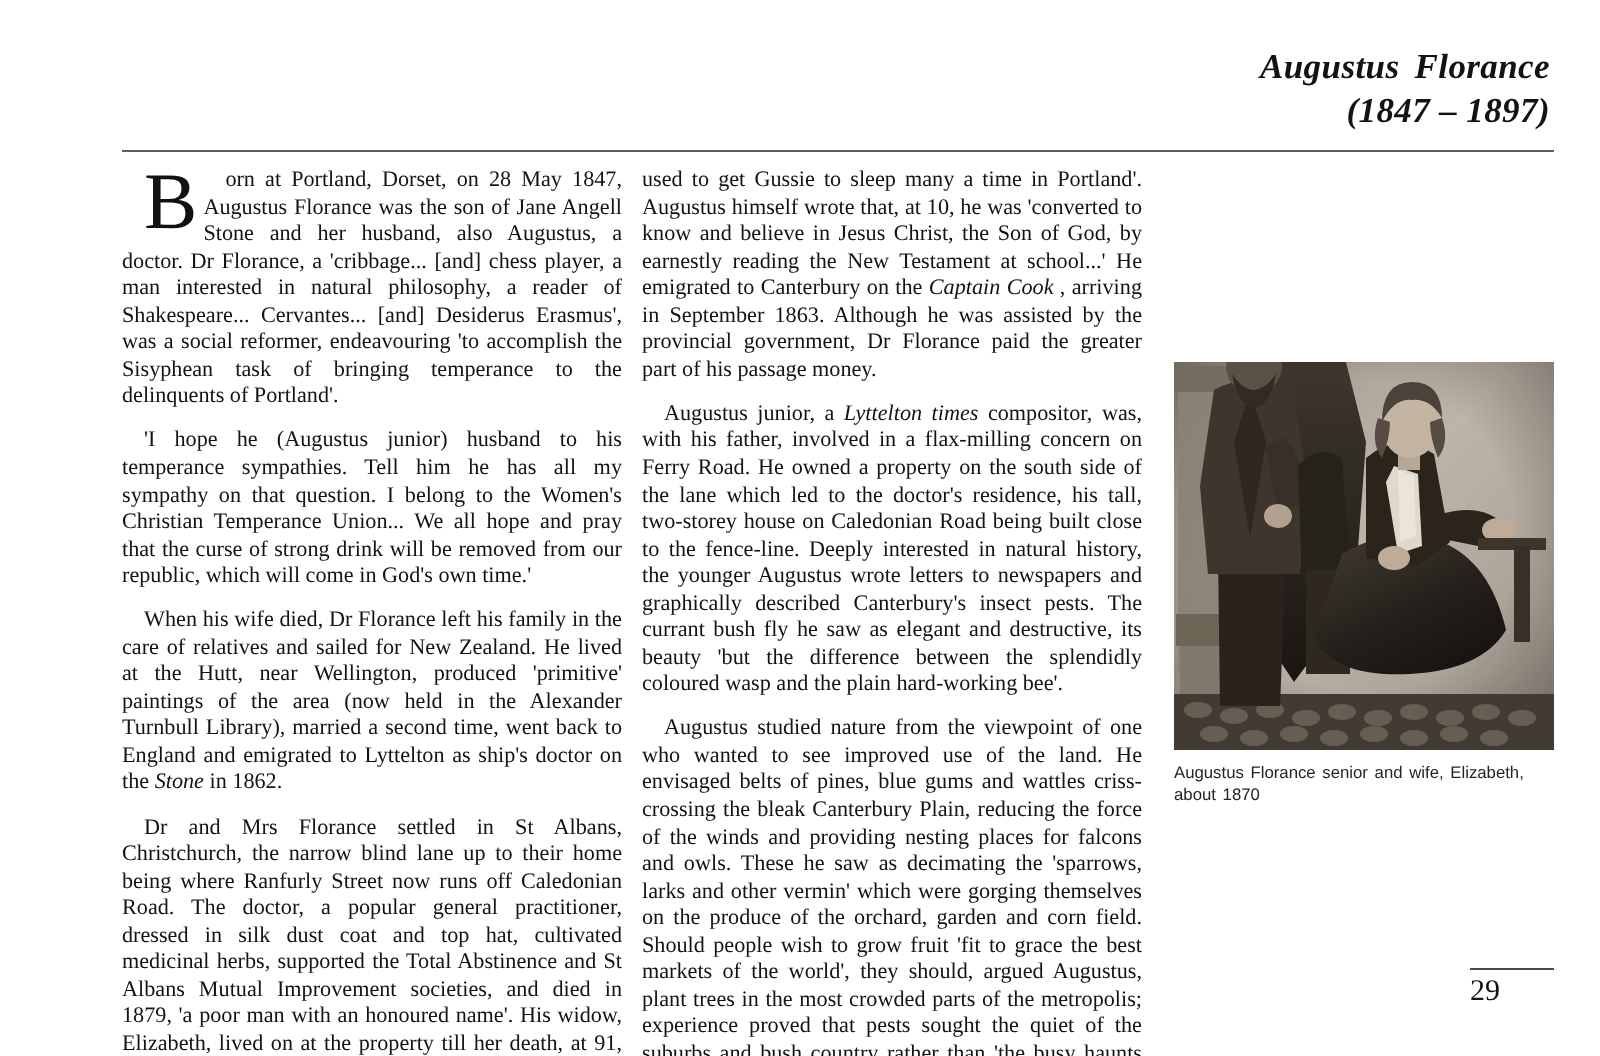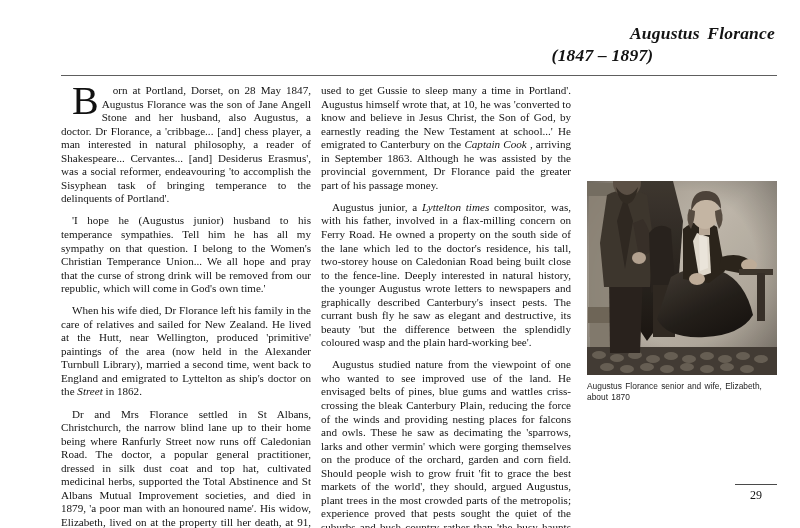--- a/index.html
+++ b/index.html
@@ -31,21 +31,21 @@
     text-align: right;
     font-family: "Liberation Serif", "DejaVu Serif", serif;
     font-style: italic;
     font-weight: bold;
     font-size: 17.5px;
     line-height: 1.28;
     letter-spacing: 0.2px;
     color: #131313;
   }
   .header-title .line1 { display: block; word-spacing: 3px; }
-  .header-title .line2 { display: block; text-align: center; }
+  .header-title .line2 { display: block; }
 
   .header-rule {
     position: absolute;
     top: 75px;
     left: 61px;
     width: 716px;
     height: 0;
     border-top: 1.6px solid #5e5e5e;
   }
 
@@ -123,42 +123,41 @@
     top: 484px;
     width: 42px;
     height: 0;
     border-top: 1.3px solid #4a4a4a;
   }
   .folio {
     position: absolute;
     left: 735px;
     top: 488px;
     width: 42px;
-    text-align: center;
-    font-family: "Liberation Serif", "DejaVu Serif", serif;
-    font-size: 12px;
+    font-family: "Liberation Serif", "DejaVu Serif", serif;
+    font-size: 15px;
     color: #131313;
   }
 </style>
 </head>
 <body>
 
 <div class="page">
 
   <div class="header-title">
     <span class="line1">Augustus  Florance</span>
     <span class="line2">(1847 – 1897)</span>
   </div>
 
   <div class="header-rule"></div>
 
   <div class="col col-left">
     <p class="dropcap-para"><span class="dropcap">B</span><span>orn at Portland, Dorset, on 28 May 1847, Augustus Florance was the son of Jane Angell Stone and her husband, also Augustus, a doctor. Dr Florance, a 'cribbage... [and] chess player, a man interested in natural philosophy, a reader of Shakespeare... Cervantes... [and] Desiderus Erasmus', was a social reformer, endeavouring 'to accomplish the Sisyphean task of bringing temperance to the delinquents of Portland'.</span></p>
     <p><span>'I hope he (Augustus junior) husband to his temperance sympathies. Tell him he has all my sympathy on that question. I belong to the Women's Christian Temperance Union... We all hope and pray that the curse of strong drink will be removed from our republic, which will come in God's own time.'</span></p>
-    <p><span>When his wife died, Dr Florance left his family in the care of relatives and sailed for New Zealand. He lived at the Hutt, near Wellington, produced 'primitive' paintings of the area (now held in the Alexander Turnbull Library), married a second time, went back to England and emigrated to Lyttelton as ship's doctor on the <i class="it">Street</i> in 1862.</span></p>
+    <p><span>When his wife died, Dr Florance left his family in the care of relatives and sailed for New Zealand. He lived at the Hutt, near Wellington, produced 'primitive' paintings of the area (now held in the Alexander Turnbull Library), married a second time, went back to England and emigrated to Lyttelton as ship's doctor on the <i class="it">Stone</i> in 1862.</span></p>
     <p><span>Dr and Mrs Florance settled in St Albans, Christchurch, the narrow blind lane up to their home being where Ranfurly Street now runs off Caledonian Road. The doctor, a popular general practitioner, dressed in silk dust coat and top hat, cultivated medicinal herbs, supported the Total Abstinence and St Albans Mutual Improvement societies, and died in 1879, 'a poor man with an honoured name'. His widow, Elizabeth, lived on at the property till her death, at 91, in 1906.</span></p>
 
   </div>
 
   <div class="col col-right">
     <p class="noindent"><span>used to get Gussie to sleep many a time in Portland'. Augustus himself wrote that, at 10, he was 'converted to know and believe in Jesus Christ, the Son of God, by earnestly reading the New Testament at school...' He emigrated to Canterbury on the <i class="it">Captain Cook</i> , arriving in September 1863. Although he was assisted by the provincial government, Dr Florance paid the greater part of his passage money.</span></p>
     <p><span>Augustus junior, a <i class="it">Lyttelton times</i> compositor, was, with his father, involved in a flax-milling concern on Ferry Road. He owned a property on the south side of the lane which led to the doctor's residence, his tall, two-storey house on Caledonian Road being built close to the fence-line. Deeply interested in natural history, the younger Augustus wrote letters to newspapers and graphically described Canterbury's insect pests. The currant bush fly he saw as elegant and destructive, its beauty 'but the difference between the splendidly coloured wasp and the plain hard-working bee'.</span></p>
     <p><span>Augustus studied nature from the viewpoint of one who wanted to see improved use of the land. He envisaged belts of pines, blue gums and wattles criss-crossing the bleak Canterbury Plain, reducing the force of the winds and providing nesting places for falcons and owls. These he saw as decimating the  'sparrows, larks and other vermin' which were gorging themselves on the produce of the orchard, garden and corn field. Should people wish to grow fruit 'fit to grace the best markets of the world', they should, argued Augustus, plant trees in the most crowded parts of the metropolis; experience proved that pests sought the quiet of the suburbs and bush country rather than 'the busy haunts of men'. The compositor lamented how 'strong net-weaving spiders', potential allies in the war on insects, were often carelessly swept to destruction.</span></p>
   </div>
 

